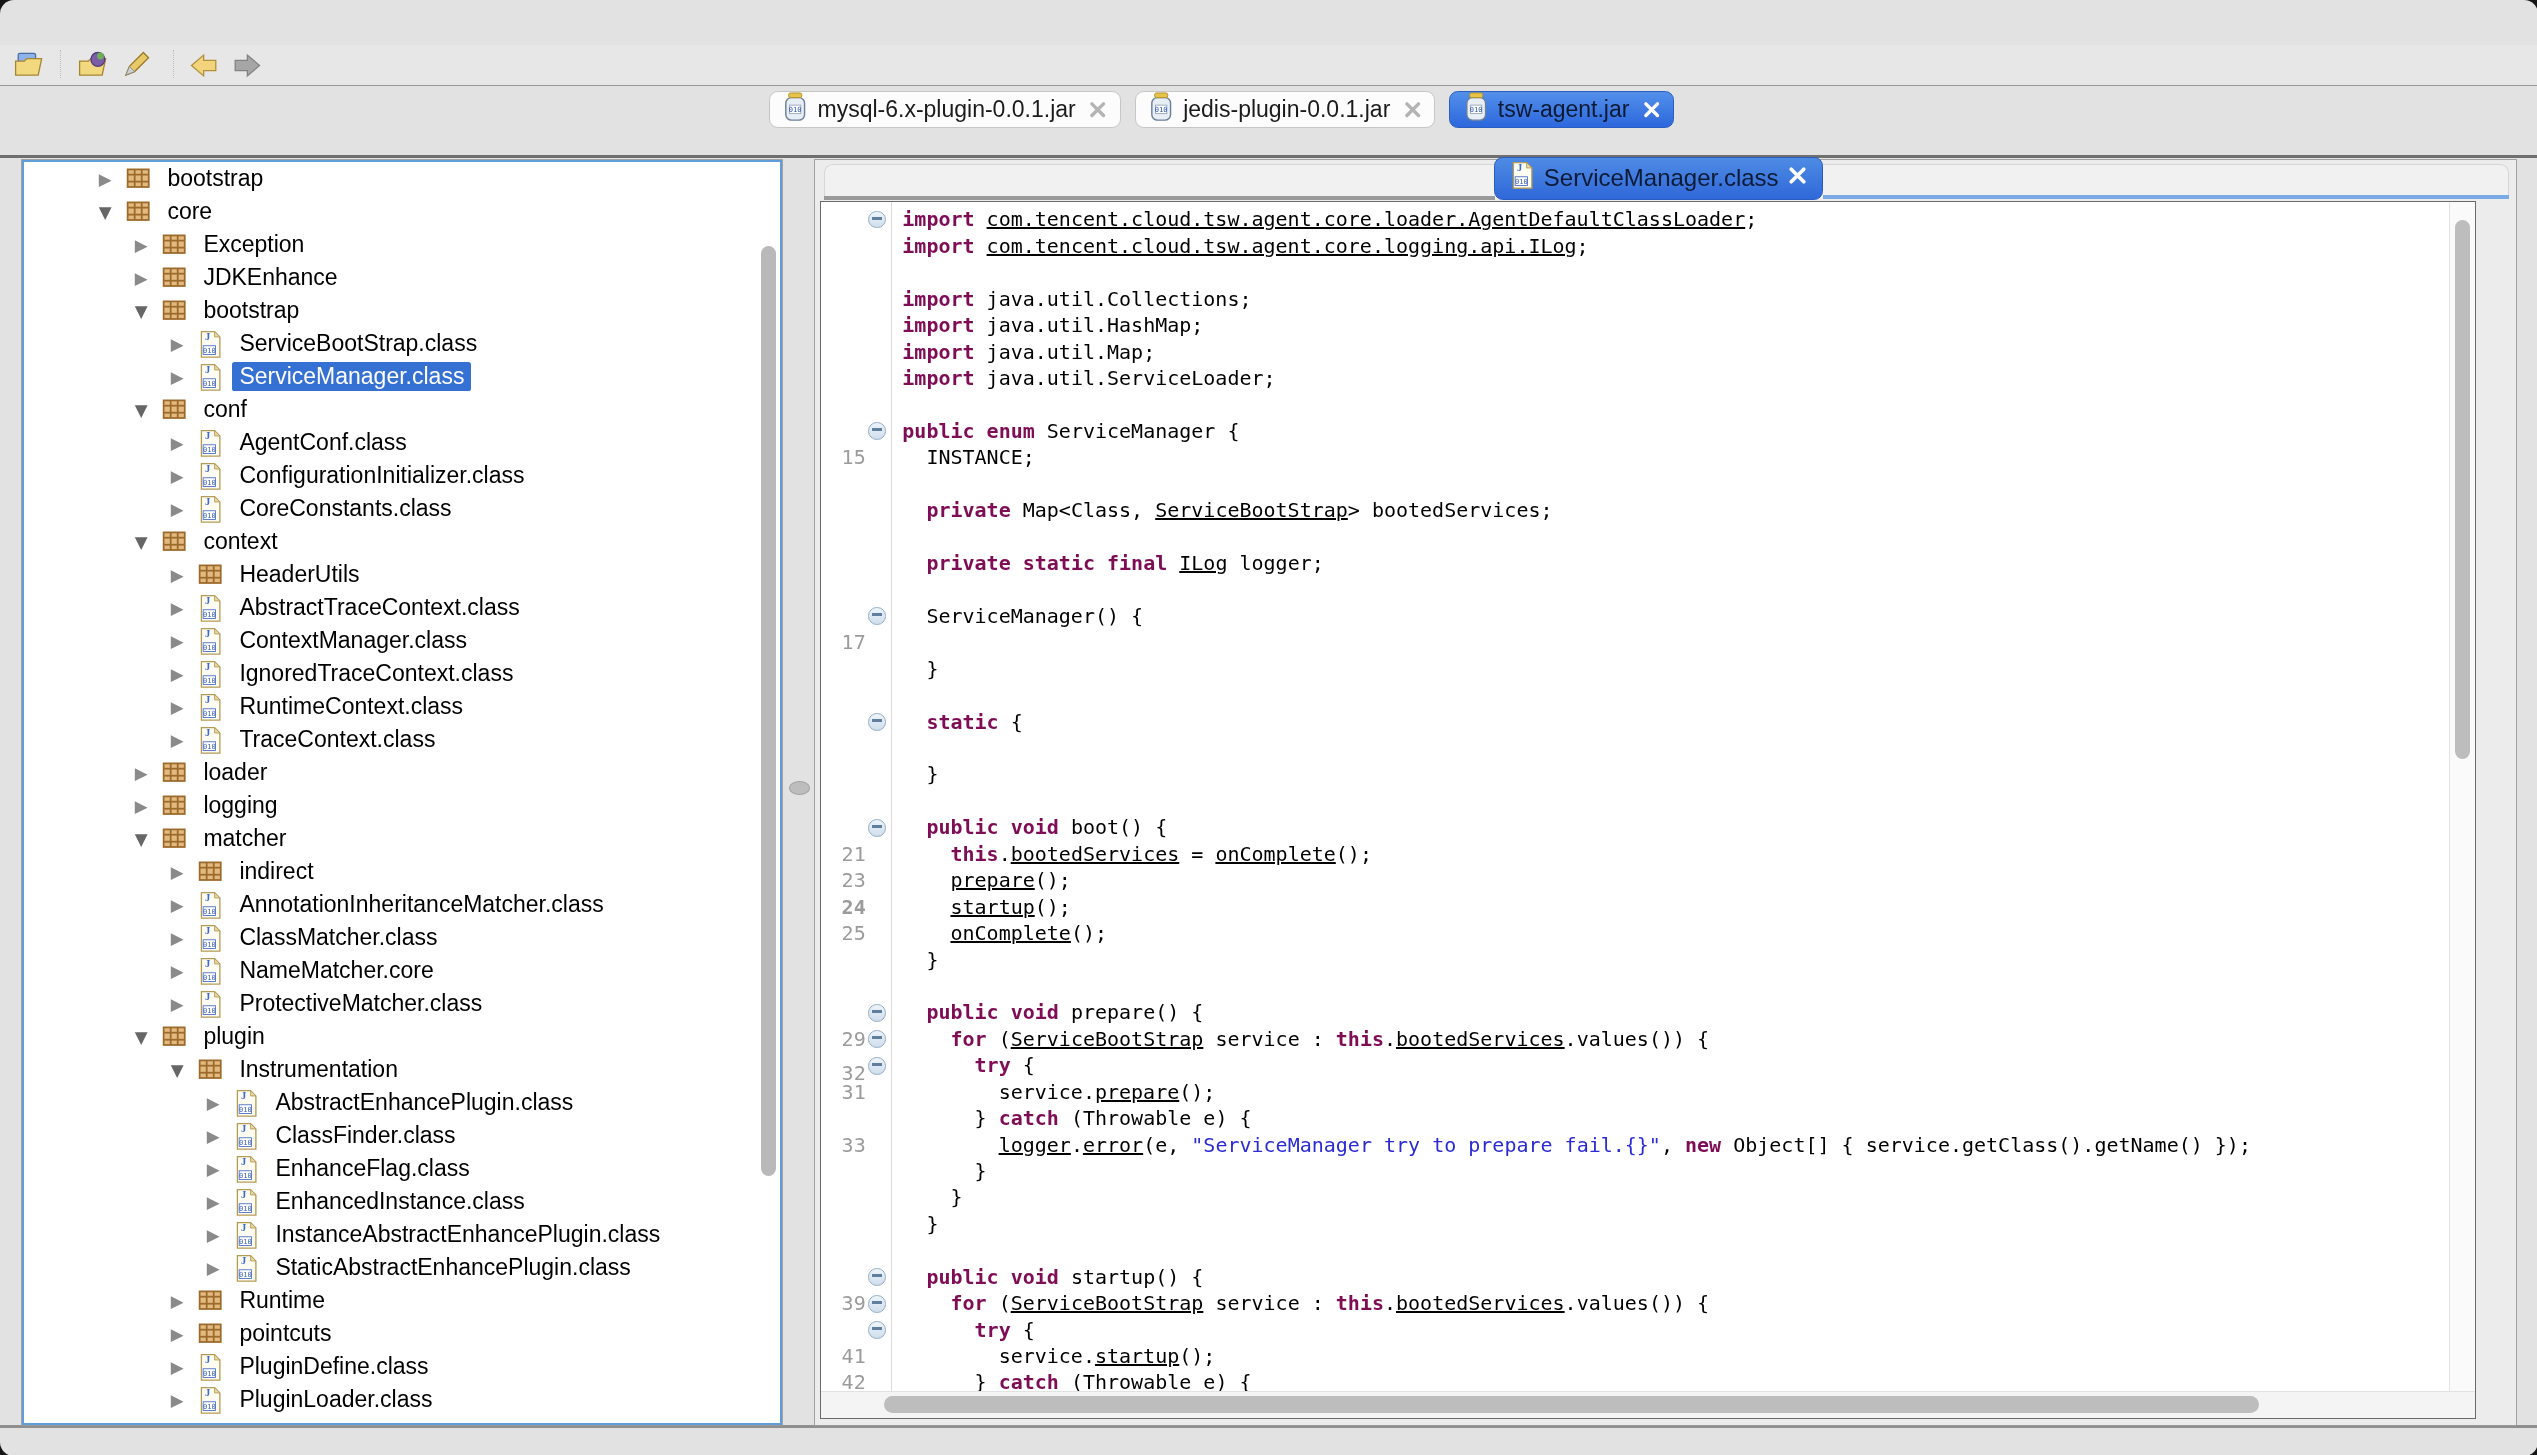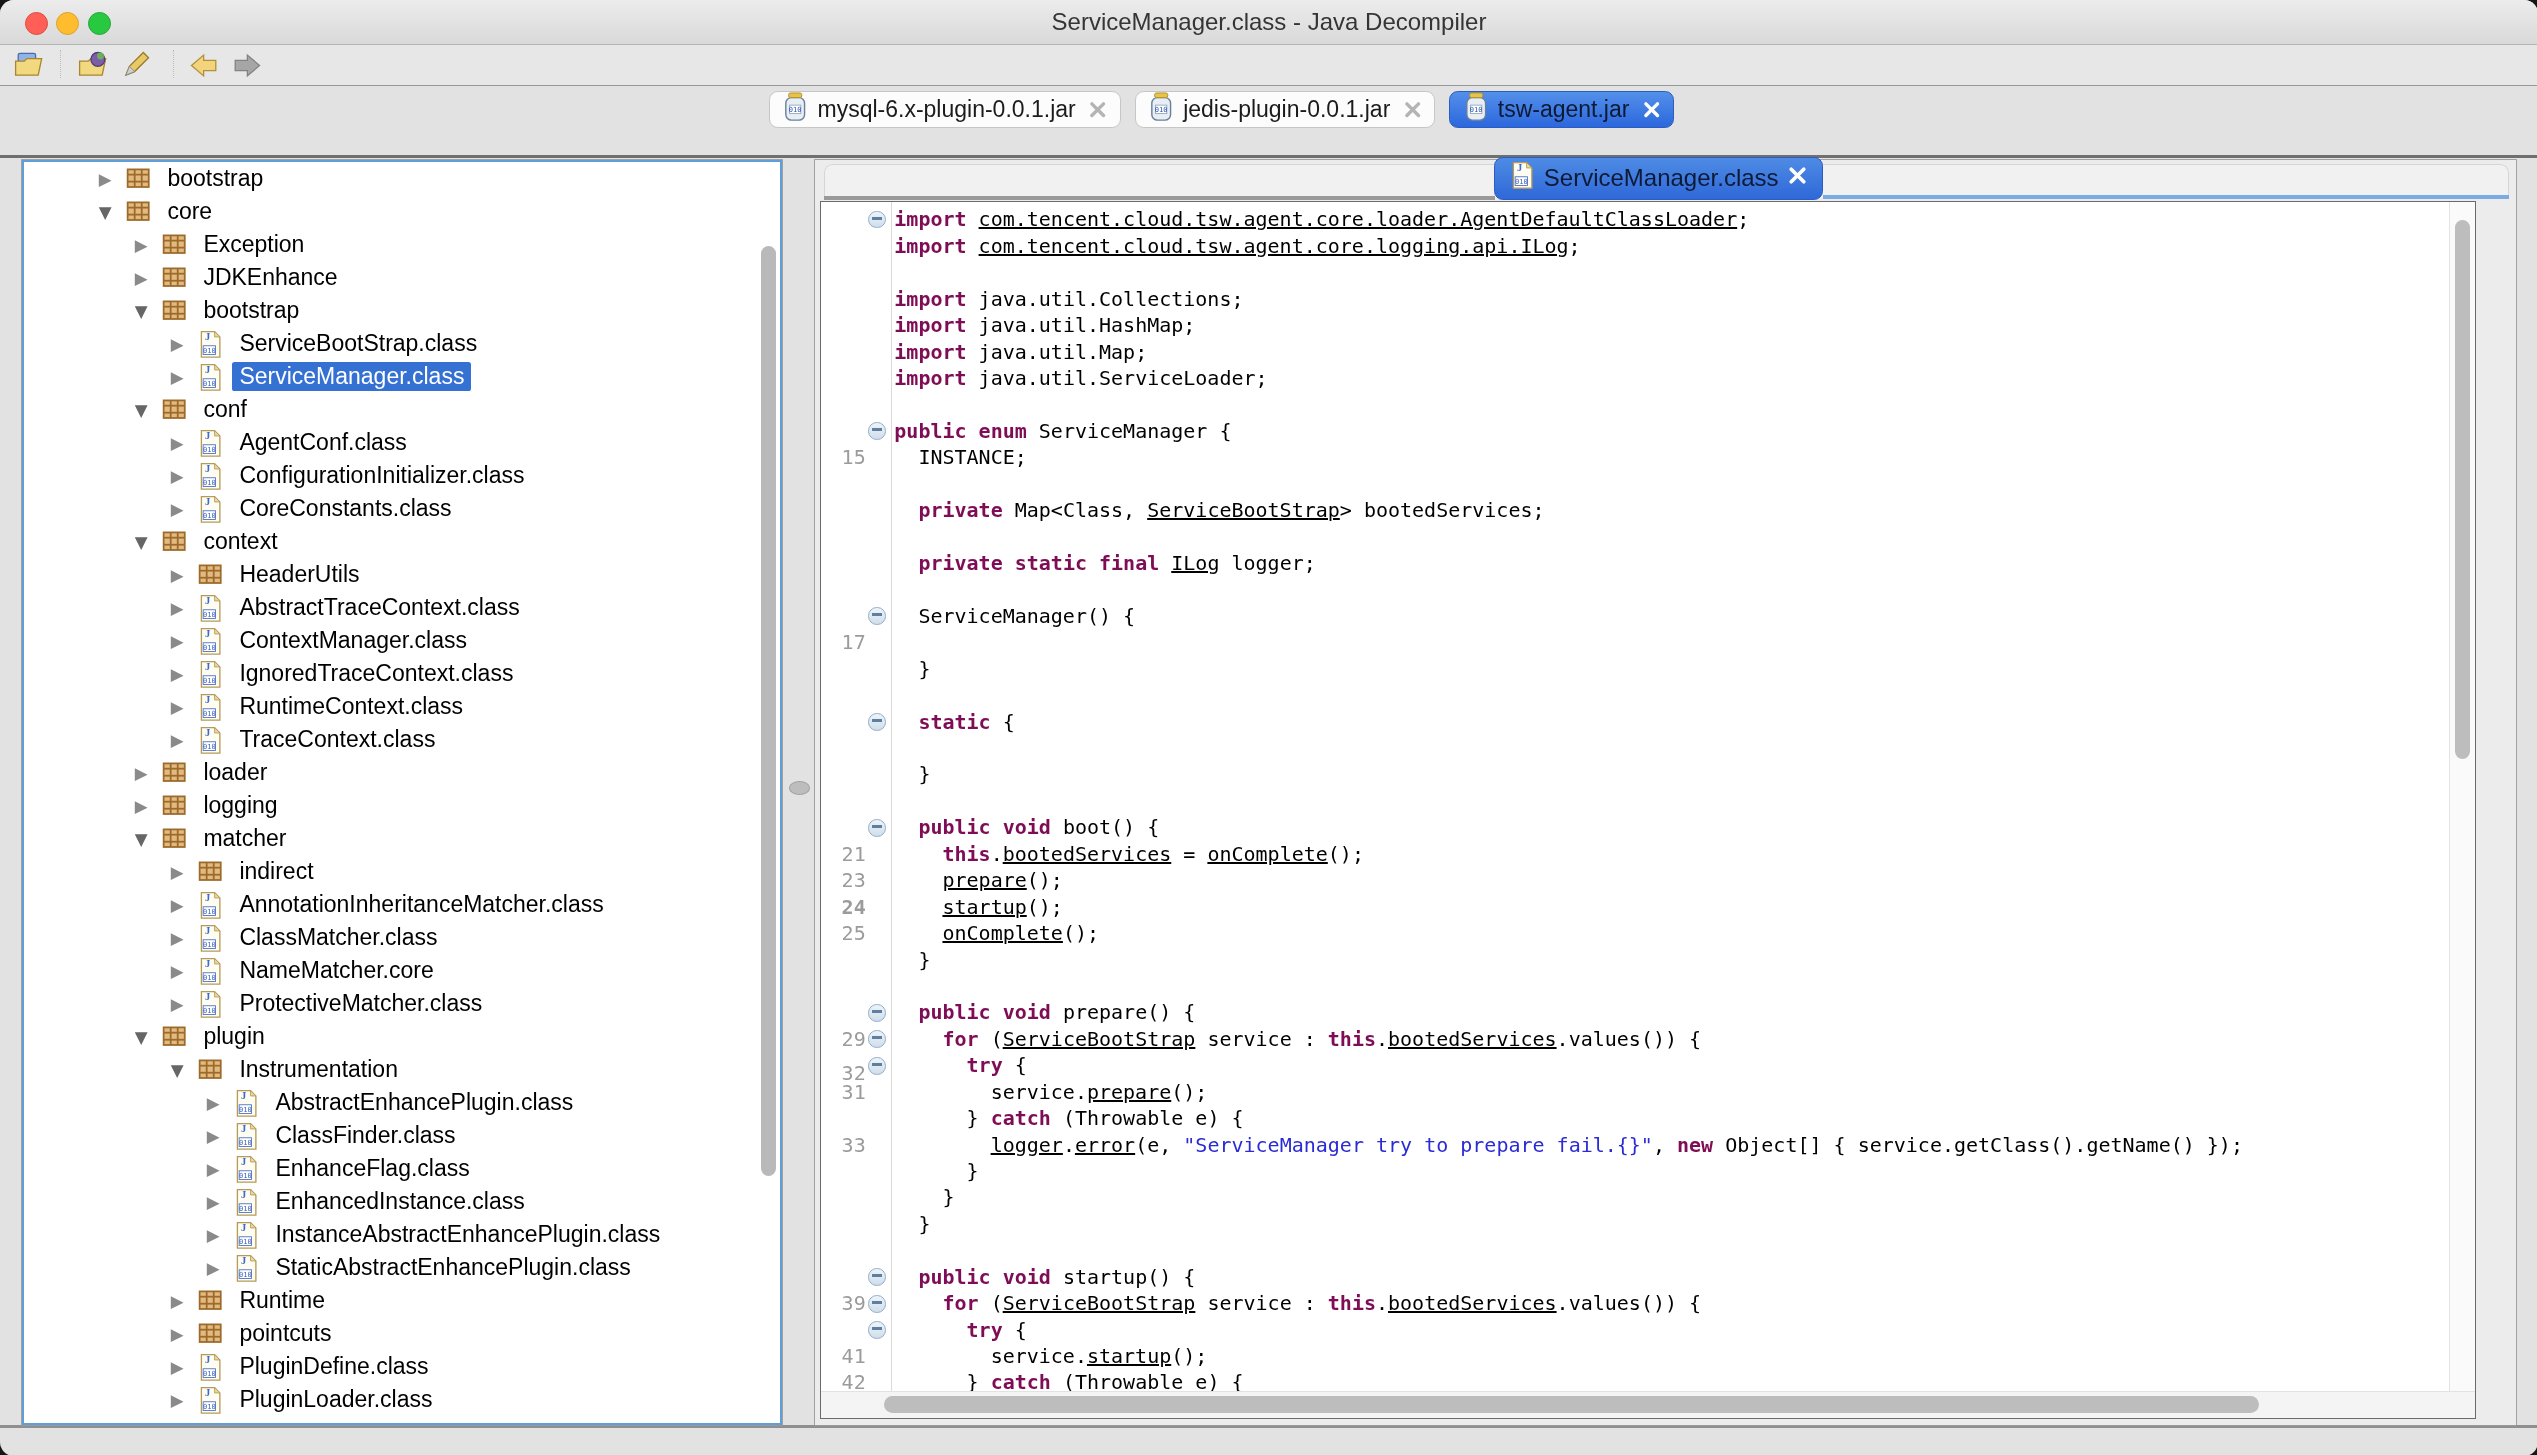--- a/index.html
+++ b/index.html
@@ -61,41 +61,35 @@
              display:flex;align-items:center;justify-content:center;gap:8.8px;font-size:24px;color:#0d1b36;}
   .editor{position:absolute;left:5.3px;top:41px;width:1656px;height:1218px;box-sizing:border-box;
           background:#fff;border:1.8px solid #6a6a6a;overflow:hidden;}
   .gutter{position:absolute;left:0;top:0;bottom:26.4px;width:70px;background:#fff;border-right:0.9px solid #dadada;}
   .gnum{position:absolute;right:25.6px;height:26.4px;line-height:26.4px;font-family:"DejaVu Sans Mono",monospace;
         font-size:20px;color:var(--lineNum);}
   .fold{position:absolute;left:47px;width:17.6px;height:17.6px;border-radius:50%;box-sizing:border-box;
         background:linear-gradient(#eef4fa,#cfdeec);border:1.8px solid #93aec7;}
   .fold::after{content:"";position:absolute;left:2.6px;right:2.6px;top:5.3px;height:2.6px;background:#5f7f9d;}
   .code-area{position:absolute;left:71px;top:0;right:25px;bottom:26.4px;overflow:hidden;cursor:text;}
-  .cl{position:absolute;left:2px;height:26.4px;line-height:26.4px;white-space:pre;
+  .cl{position:absolute;left:10px;height:26.4px;line-height:26.4px;white-space:pre;
       font-family:"DejaVu Sans Mono",monospace;font-size:20px;color:#000;}
   .cl .kw{color:var(--keyword);font-weight:bold;}
   .cl .u{text-decoration:underline;}
   .cl .s{color:var(--string);}
   .vscroll{position:absolute;right:0;top:0;bottom:26.4px;width:25px;background:#fafafa;border-left:0.9px solid #e3e3e3;}
   .vscroll .thumb{position:absolute;left:4.4px;top:17.6px;width:15px;height:539px;border-radius:8px;background:#bdbdbd;}
   .hscroll{position:absolute;left:0;right:0;bottom:0;height:26.4px;background:#f4f4f4;border-top:0.9px solid #e2e2e2;}
   .hscroll .thumb{position:absolute;left:63px;top:4.4px;width:1375px;height:16.7px;border-radius:8.8px;background:#bdbdbd;}
 </style>
 </head>
 <body>
 
 <div id="stage">
 
-  <div class="titlebar">
-    <div class="tl red"></div>
-    <div class="tl yellow"></div>
-    <div class="tl green"></div>
-    <div class="title">ServiceManager.class - Java Decompiler</div>
-  </div>
 
   <div class="toolbar">
     <div class="tbi" style="left:12.3px">
       <svg width="33" height="33" viewBox="0 0 38 38">
         <rect x="6" y="5" width="20" height="14" rx="2" fill="#8fb3e8" stroke="#4a6da8" stroke-width="1.5"></rect>
         <path d="M3 14 L13 14 L16 11 L33 11 L29 30 L3 30 Z" fill="#f2d87e" stroke="#a8852f" stroke-width="1.5"></path>
       </svg>
     </div>
     <div class="tbsep" style="left:60px"></div>
     <div class="tbi" style="left:76px">

